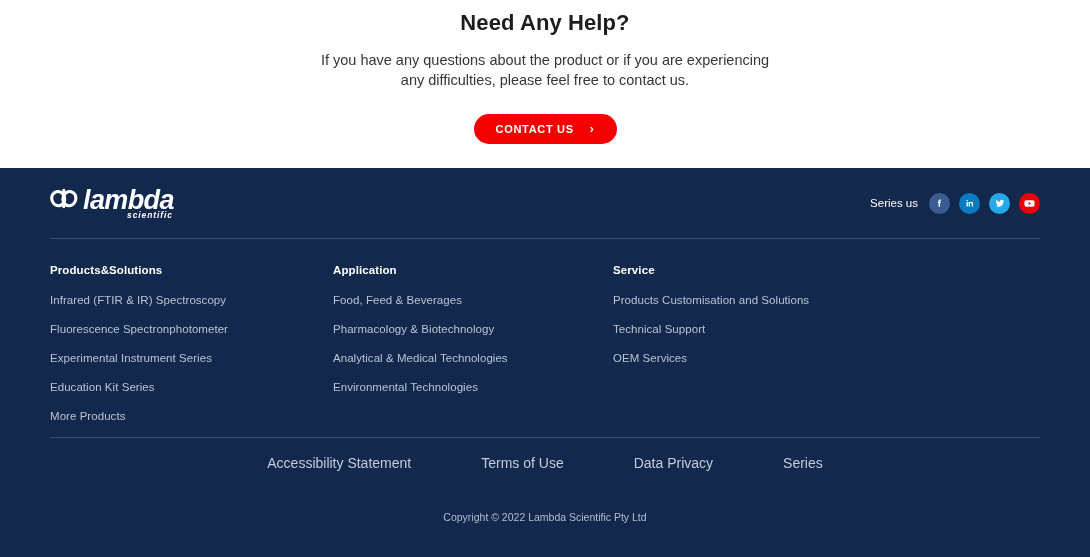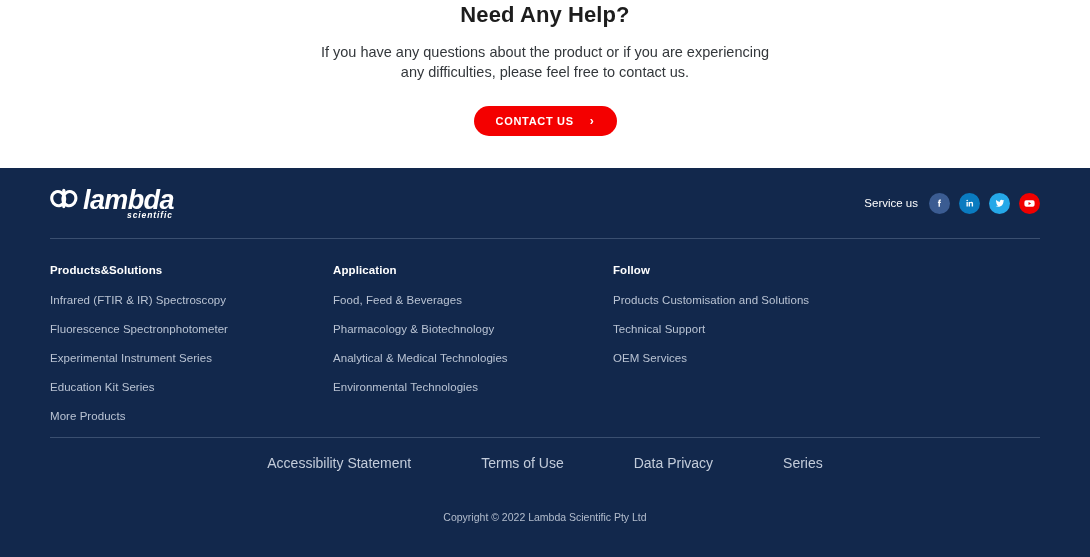--- a/index.html
+++ b/index.html
@@ -15,20 +15,21 @@
     background: #ffffff;
     color: #222222;
     -webkit-font-smoothing: antialiased;
   }
 
   
   .help-section {
     height: 168px;
     background: #ffffff;
     text-align: center;
+    padding-top: 8px;
   }
 
   .help-title {
     font-size: 22px;
     font-weight: bold;
     color: #1d1d1d;
     letter-spacing: 0.1px;
     line-height: 30px;
   }
 
@@ -260,21 +261,21 @@
             </g>
             <path d="M13.8 3.2 L13.8 19.6" stroke="#ffffff" stroke-width="3.1" stroke-linecap="round"></path>
           </svg>
         </span>
         <span class="logo-word">lambda</span>
       </div>
       <span class="logo-sub">scientific</span>
     </div>
 
     <div class="follow">
-      <span class="follow-label">Service us</span>
+      <span class="follow-label">Series us</span>
 
       <a class="social social-facebook">
         <svg width="11" height="11" viewBox="0 0 24 24" fill="#ffffff" aria-hidden="true">
           <path d="M15.1 8.2h-2.2V6.8c0-.7.4-.9.8-.9h1.4V3.1l-2.2-.01c-2.5 0-3 1.8-3 3v2.1H8.5V11h1.4v8h3v-8h2l.2-2.8z"></path>
         </svg>
       </a>
 
       <a class="social social-linkedin">
         <svg width="11" height="11" viewBox="0 0 24 24" fill="#ffffff" aria-hidden="true">
           <path d="M5.4 8.6h3v10.2h-3V8.6zm1.5-4.8c1 0 1.7.7 1.7 1.6s-.7 1.6-1.7 1.6-1.7-.7-1.7-1.6.7-1.6 1.7-1.6zM10.4 8.6h2.9v1.4h.05c.4-.75 1.4-1.55 2.85-1.55 3.05 0 3.6 1.95 3.6 4.5v5.85h-3v-5.2c0-1.25-.02-2.85-1.75-2.85-1.75 0-2.02 1.35-2.02 2.75v5.3h-3V8.6z"></path>
@@ -310,21 +311,21 @@
 
     <div class="column col-2">
       <div class="col-title">Application</div>
       <a class="col-link">Food, Feed &amp; Beverages</a>
       <a class="col-link">Pharmacology &amp; Biotechnology</a>
       <a class="col-link">Analytical &amp; Medical Technologies</a>
       <a class="col-link">Environmental Technologies</a>
     </div>
 
     <div class="column col-3">
-      <div class="col-title">Follow</div>
+      <div class="col-title">Service</div>
       <a class="col-link">Products Customisation and Solutions</a>
       <a class="col-link">Technical Support</a>
       <a class="col-link">OEM Services</a>
     </div>
 
   </div>
 
   <div class="legal-divider"></div>
 
   <div class="legal">

